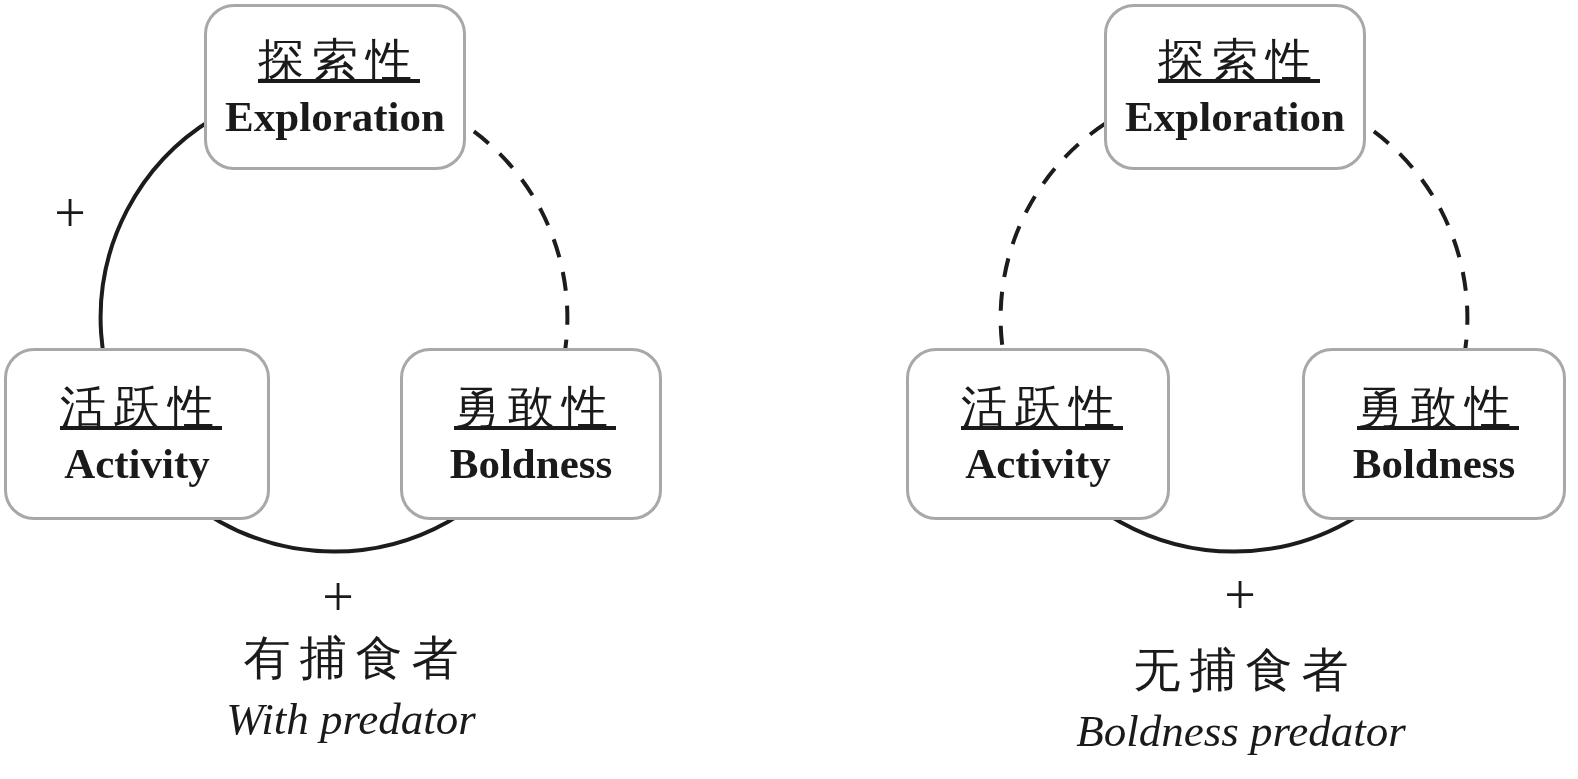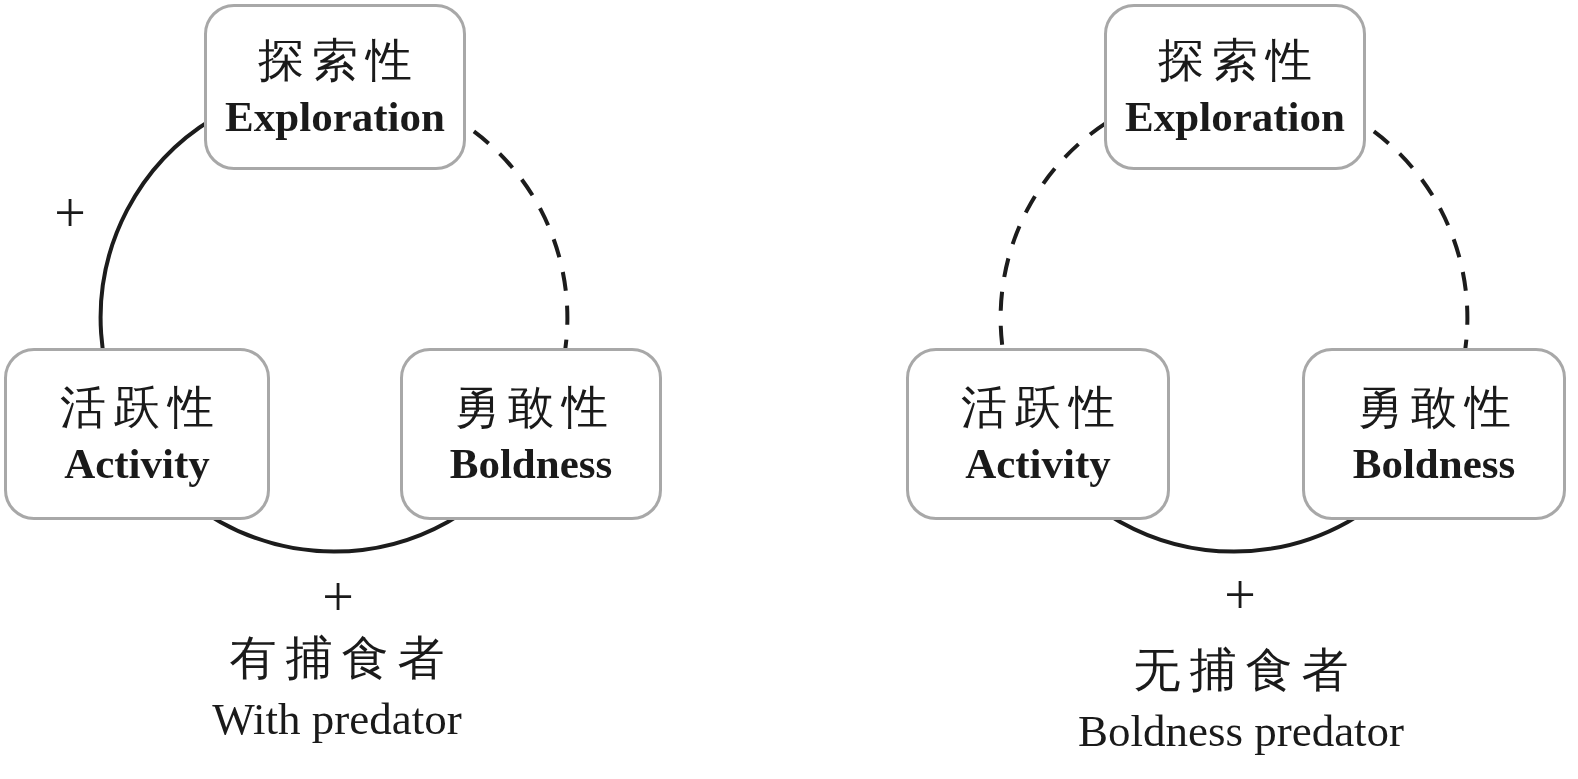--- a/index.html
+++ b/index.html
@@ -47,20 +47,21 @@
     justify-content: center;
     text-align: center;
     color: var(--text);
   }
   .node .zh {
     font-size: 46px;
     letter-spacing: 8px;
     line-height: 60px;
     text-indent: 8px; 
     white-space: nowrap;
+    text-decoration: underline;
   }
   .node .en {
     font-size: 43px;
     line-height: 52px;
     white-space: nowrap;
     font-weight: bold;
   }
   .edge-label {
     position: absolute;
     transform: translate(-50%, -50%);
@@ -80,20 +81,21 @@
     font-size: 47px;
     letter-spacing: 9px;
     text-indent: 9px;
     line-height: 60px;
     white-space: nowrap;
   }
   .caption .en {
     font-size: 45px;
     line-height: 62px;
     white-space: nowrap;
+    font-style: italic;
   }
 </style>
 </head>
 <body>
 
 <div class="stage">
 
   <svg class="arcs" width="1578" height="779" viewBox="0 0 1578 779">
 
     <path class="arc" d="M 334 85 A 233 233 0 0 0 143 452"></path>
@@ -115,21 +117,21 @@
   </div>
   <div class="node" style="left:400px; top:348px; width:262px; height:172px;">
     <div class="zh">勇敢性</div>
     <div class="en">Boldness</div>
   </div>
 
   <span class="edge-label" style="left:70px; top:213px;">+</span>
   <span class="edge-label" style="left:604px; top:213px;"></span>
   <span class="edge-label" style="left:338px; top:597px;">+</span>
 
-  <div class="caption" style="left:337px; top:628px;">
+  <div class="caption" style="left:351px; top:628px;">
     <div class="zh">有捕食者</div>
     <div class="en">With predator</div>
   </div>
 
   <div class="node" style="left:1104px; top:4px; width:262px; height:166px;">
     <div class="zh">探索性</div>
     <div class="en">Exploration</div>
   </div>
   <div class="node" style="left:906px; top:348px; width:264px; height:172px;">
     <div class="zh">活跃性</div>

